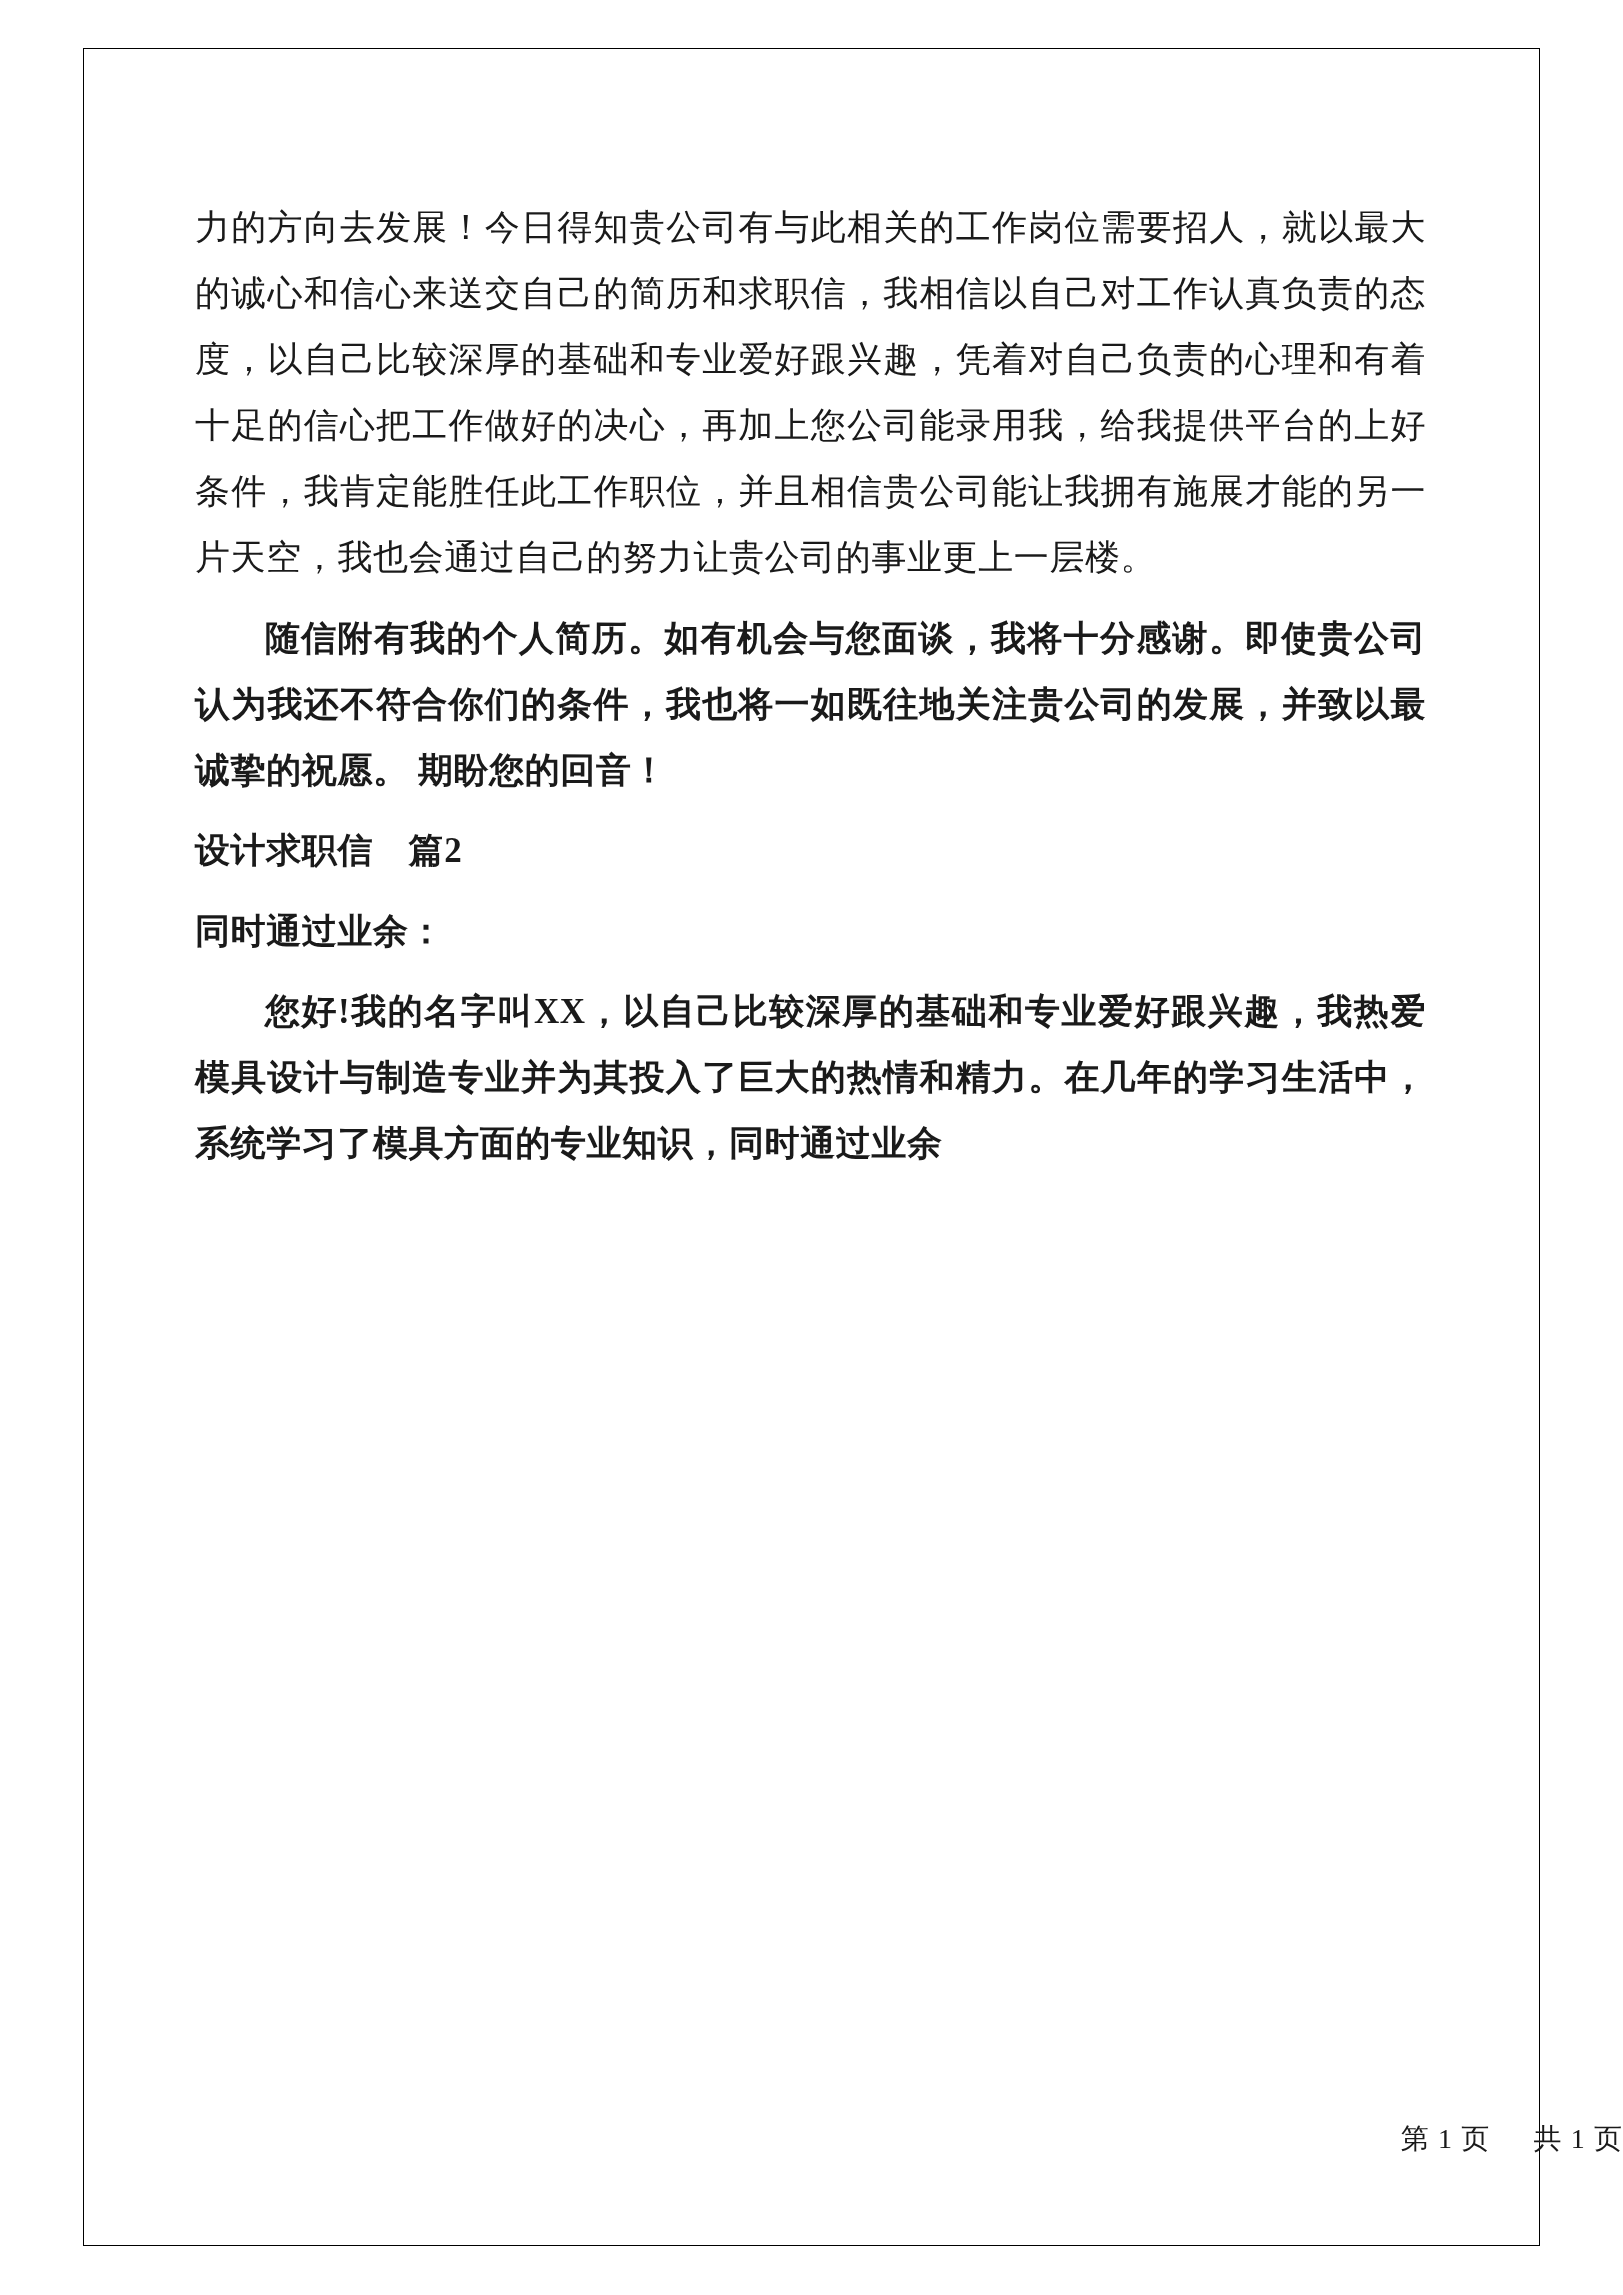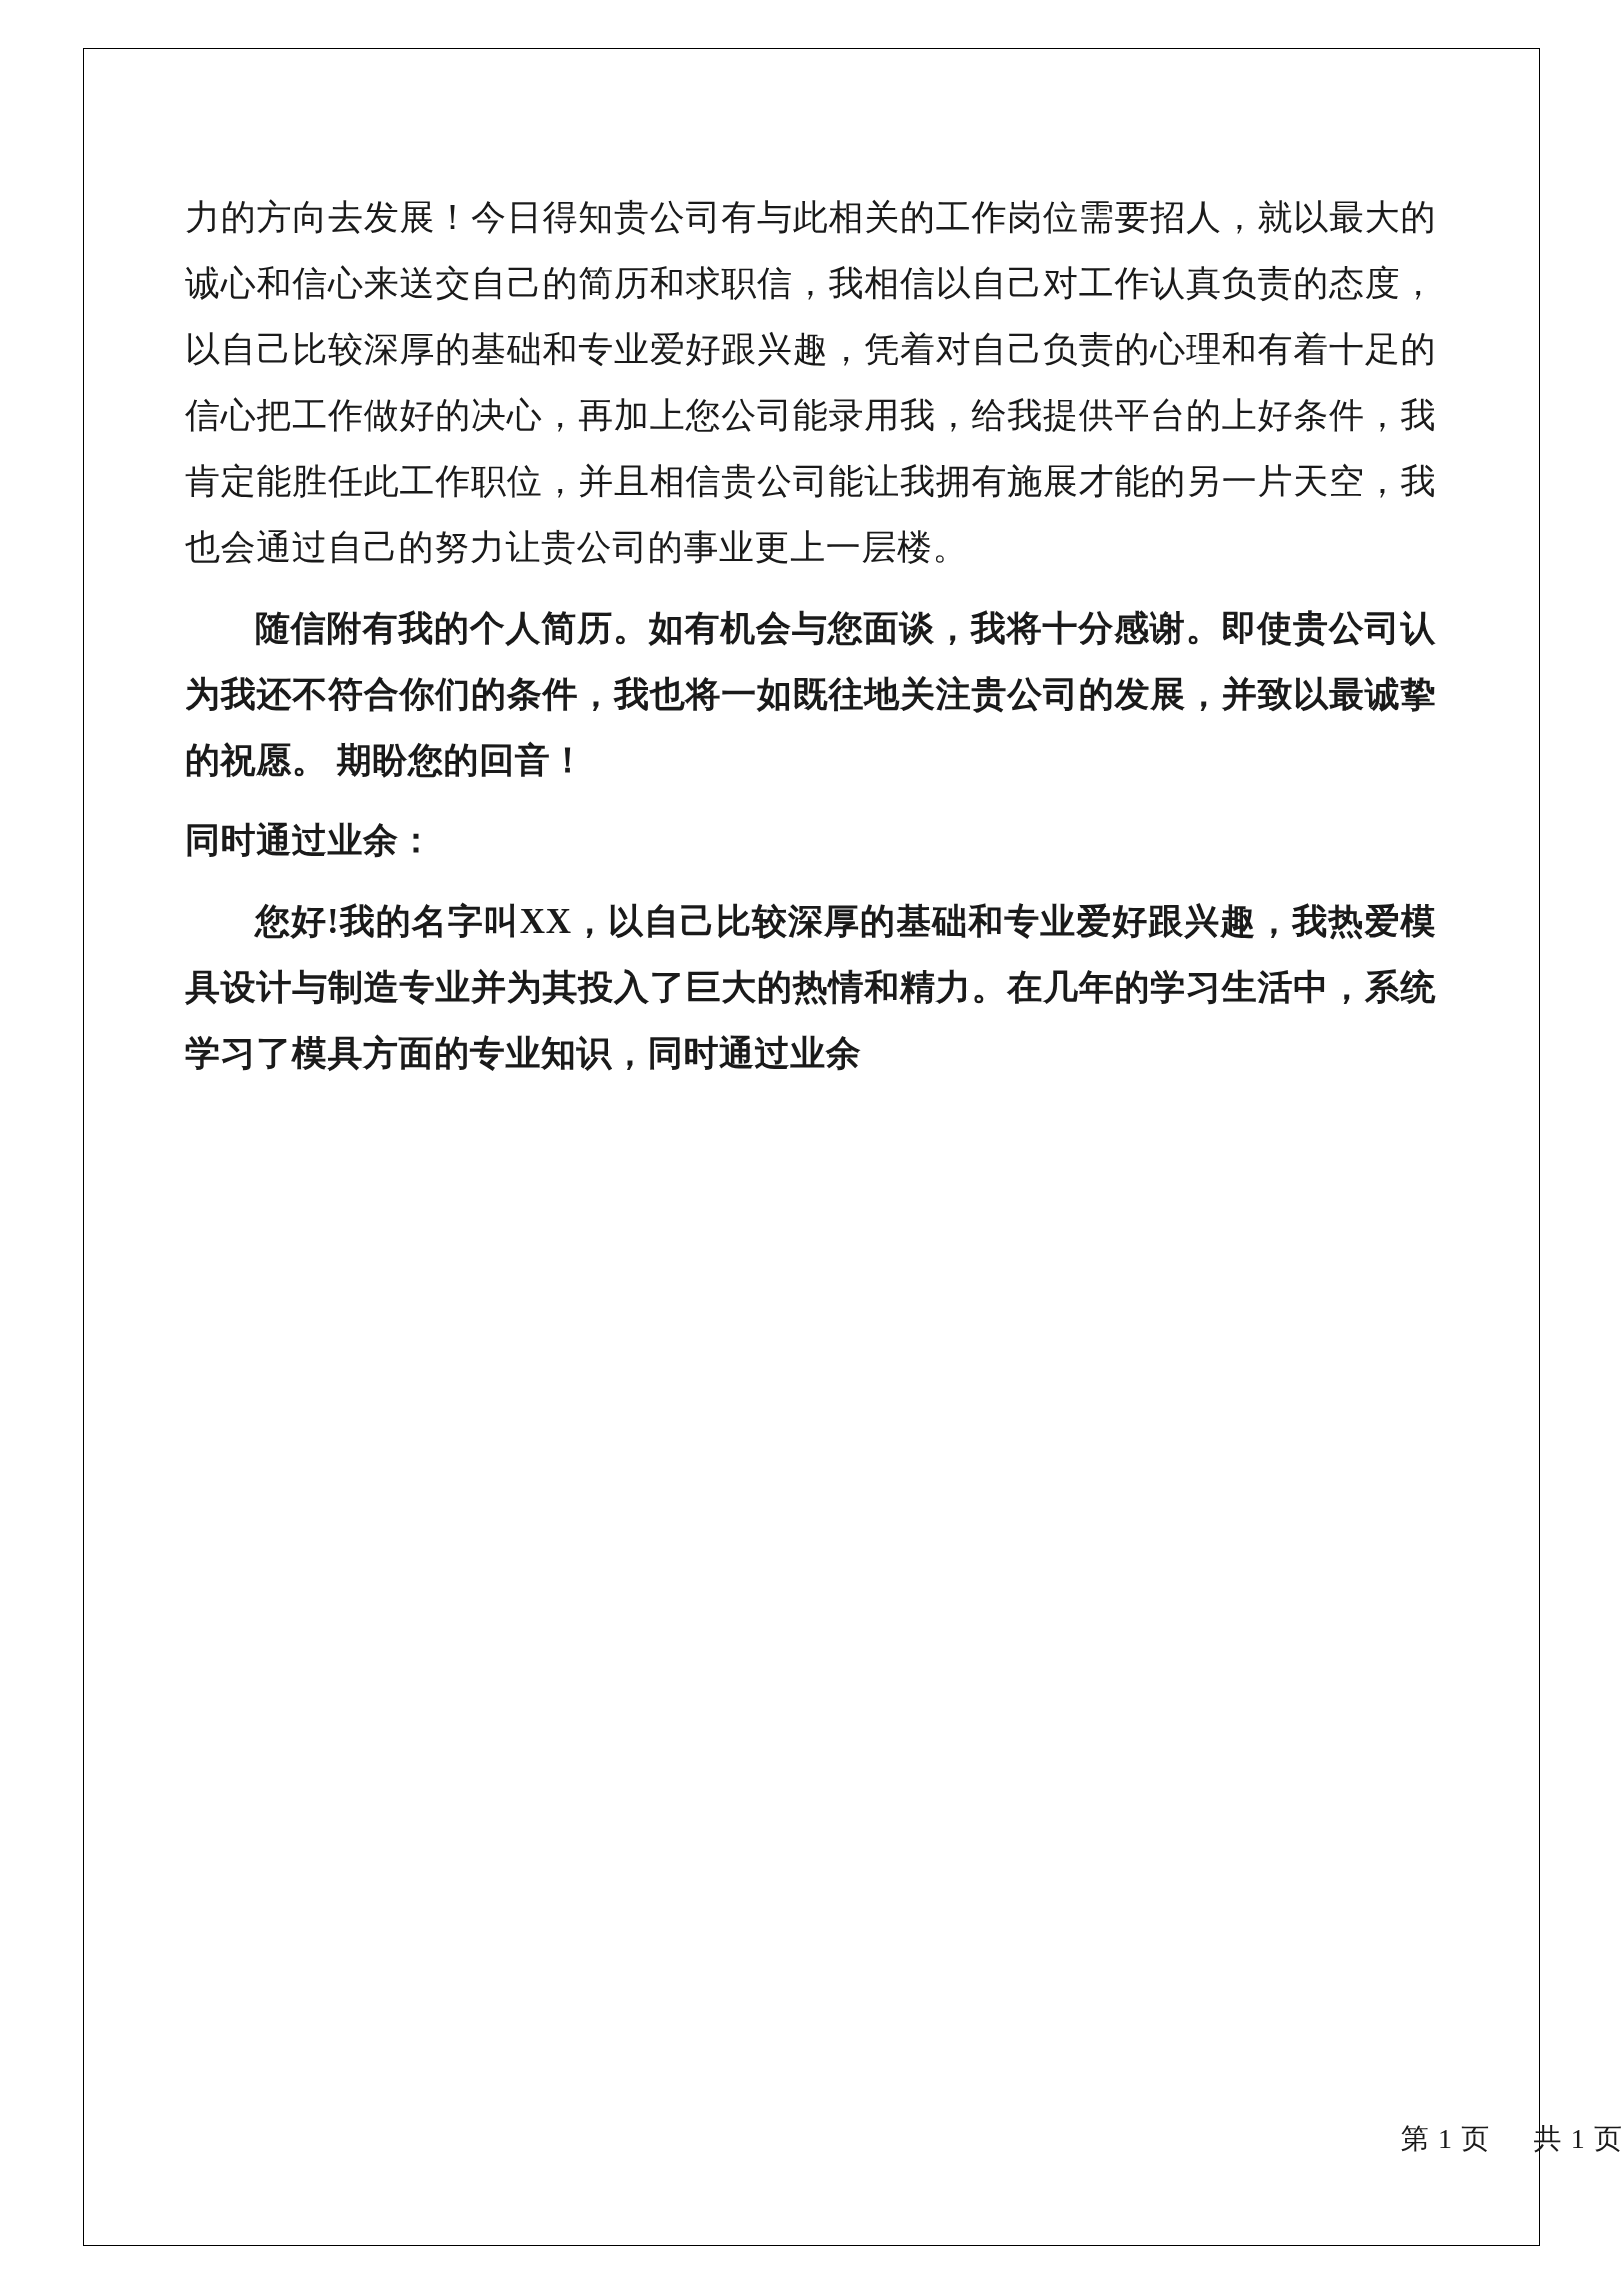--- a/index.html
+++ b/index.html
@@ -30,21 +30,21 @@
     box-sizing: border-box;
   }
   .content {
     position: absolute;
     left: 185px;
     top: 185px;
     width: 1251px;
     box-sizing: border-box;
   }
   p.para {
-    margin: 0;
+    margin: 10px;
     font-size: 35px;
     line-height: 66px;
     color: #1a1a1a;
     letter-spacing: 0.6px;
     text-align: justify;
     text-justify: inter-ideograph;
     font-family: "Liberation Serif", "DejaVu Serif", serif;
   }
   p.indent {
     text-indent: 70px;
@@ -69,20 +69,21 @@
 </style>
 </head>
 <body>
 
 <div class="page">
   <div class="page-border"></div>
 
   <div class="content">
     <p class="para">力的方向去发展！今日得知贵公司有与此相关的工作岗位需要招人，就以最大的诚心和信心来送交自己的简历和求职信，我相信以自己对工作认真负责的态度，以自己比较深厚的基础和专业爱好跟兴趣，凭着对自己负责的心理和有着十足的信心把工作做好的决心，再加上您公司能录用我，给我提供平台的上好条件，我肯定能胜任此工作职位，并且相信贵公司能让我拥有施展才能的另一片天空，我也会通过自己的努力让贵公司的事业更上一层楼。</p>
     <p class="para indent spaced">随信附有我的个人简历。如有机会与您面谈，我将十分感谢。即使贵公司认为我还不符合你们的条件，我也将一如既往地关注贵公司的发展，并致以最诚挚的祝愿。 期盼您的回音！</p>
+    <p class="para spaced">设计求职信　篇2</p>
     <p class="para spaced">同时通过业余：</p>
     <p class="para indent spaced">您好!我的名字叫XX，以自己比较深厚的基础和专业爱好跟兴趣，我热爱模具设计与制造专业并为其投入了巨大的热情和精力。在几年的学习生活中，系统学习了模具方面的专业知识，同时通过业余</p>
   </div>
 
   <div class="footer">
     <span>第 1 页</span>
     <span class="gap"></span>
     <span>共 1 页</span>
   </div>
 </div>

